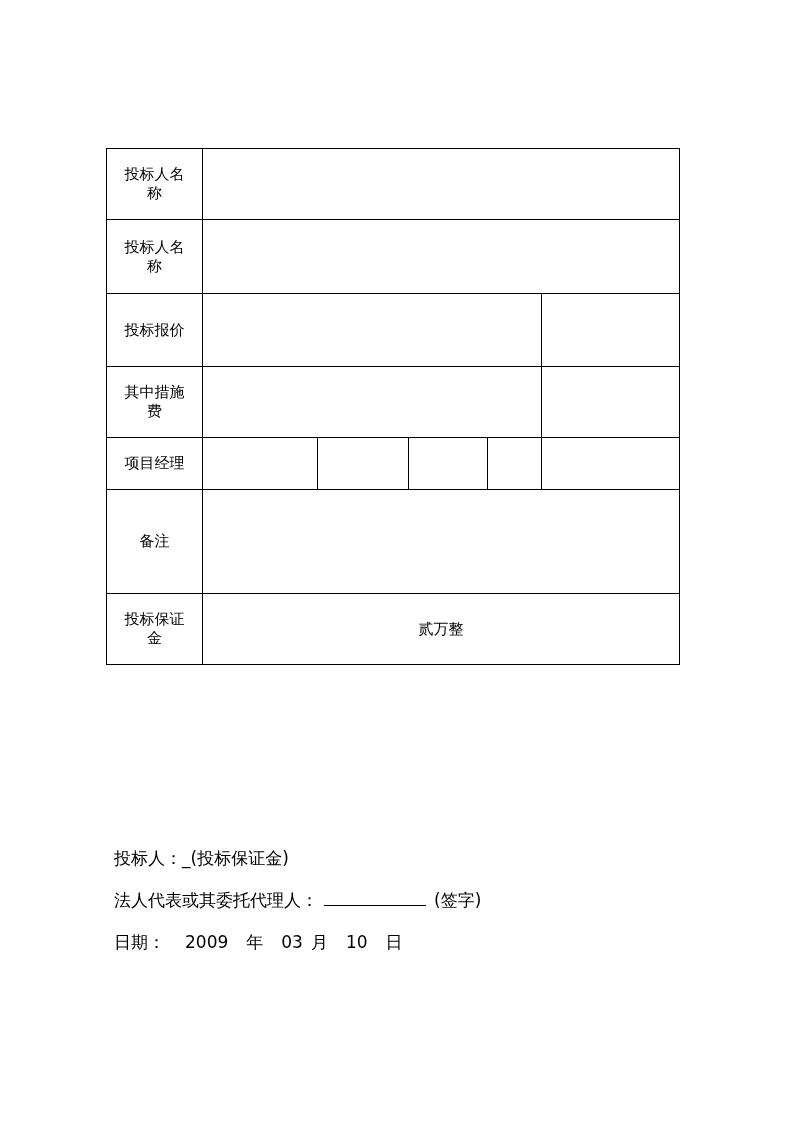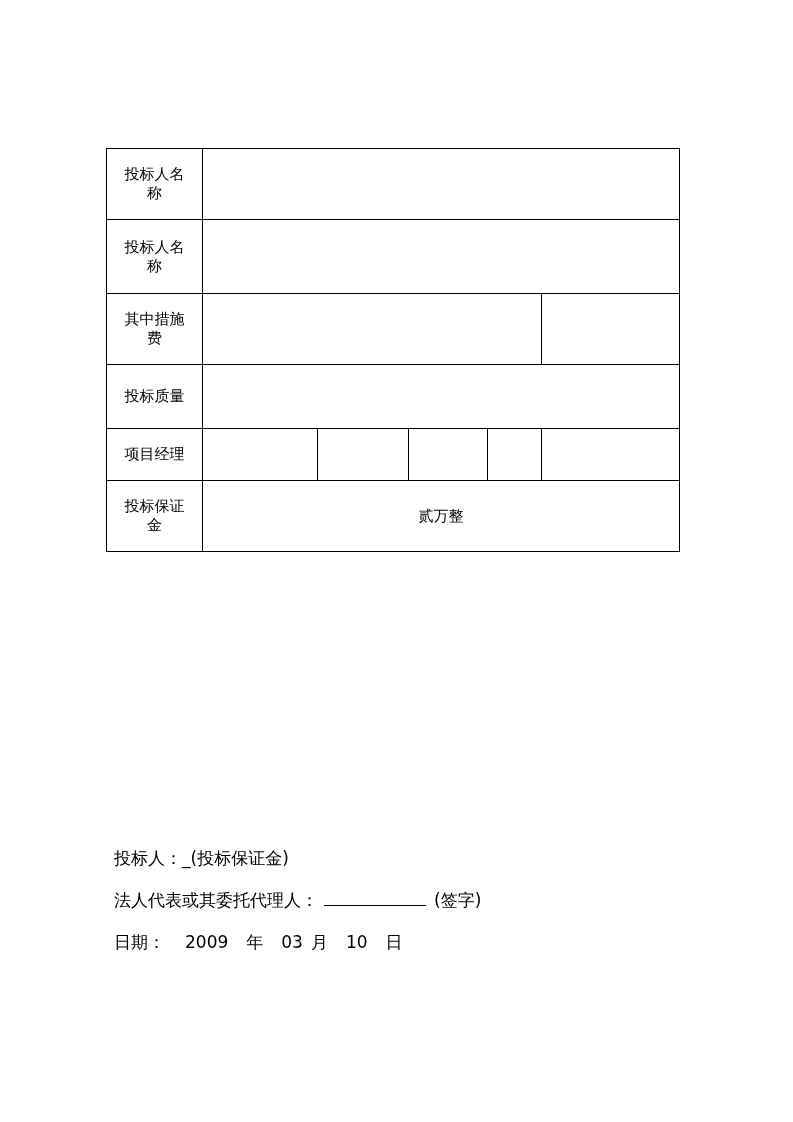--- a/index.html
+++ b/index.html
@@ -24,36 +24,41 @@
   </colgroup>
   <tbody>
       <tr style="height:63px">
     <td>投标人名称</td>
     <td colspan="5"></td>
   </tr>
   <tr style="height:74px">
     <td>投标人名称</td>
     <td colspan="5"></td>
   </tr>
+  <tr style="height:73px">
+    <td>投标报价</td>
+    <td colspan="4" style="width:304px"></td>
+    <td></td>
+  </tr>
   <tr style="height:57px">
     <td>其中措施费</td>
     <td colspan="4"></td>
     <td></td>
-  </tr>
-  <tr style="height:64px">
-    <td>投标质量</td>
-    <td colspan="5"></td>
   </tr>
   <tr style="height:51px">
     <td>项目经理</td>
     <td></td>
     <td></td>
     <td></td>
     <td></td>
     <td></td>
+  </tr>
+  <tr style="height:104px">
+    <td>备注</td>
+    <td colspan="5"></td>
   </tr>
   <tr style="height:53px">
     <td>投标保证金</td>
     <td colspan="5">贰万整</td>
   </tr>
 </tbody>
   </table>
 
 <div class="footer" style="top:847px">投标人：_(投标保证金)</div>
 

